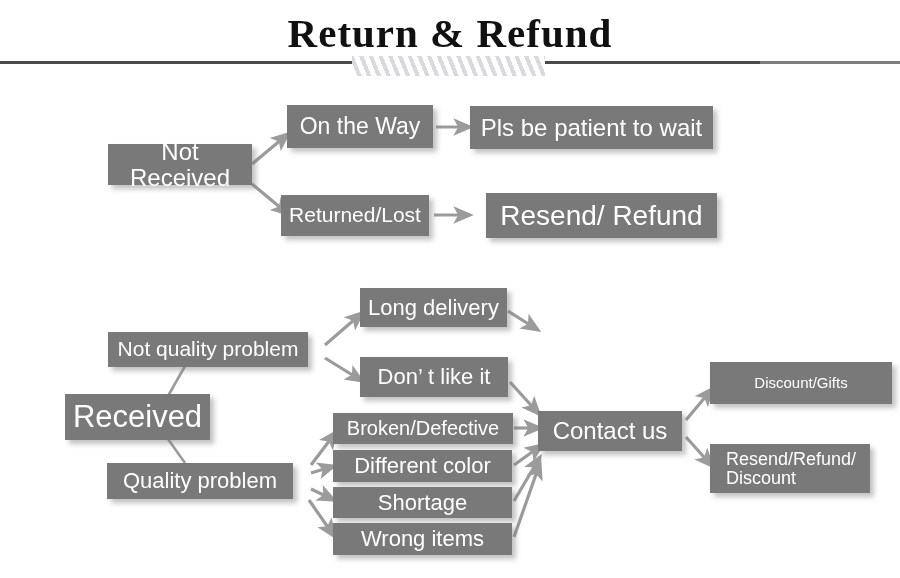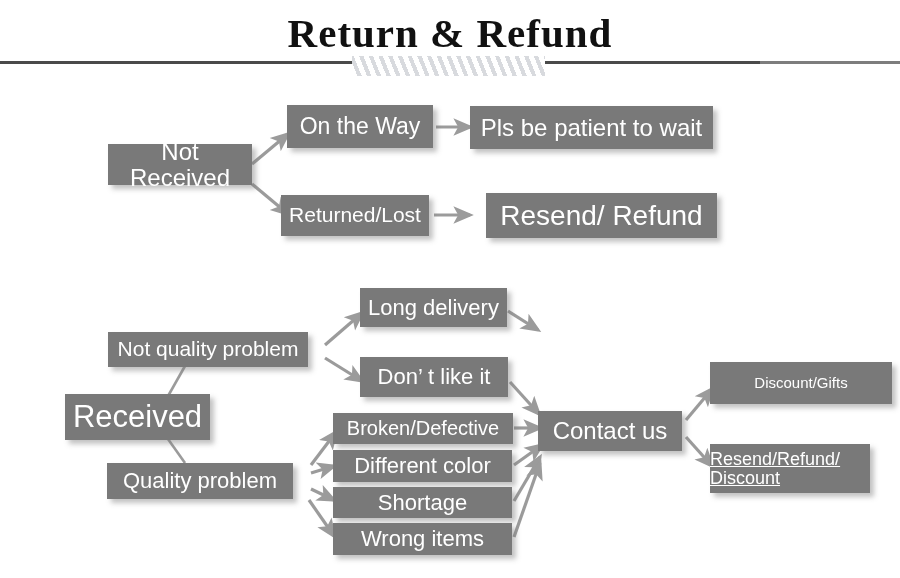--- a/index.html
+++ b/index.html
@@ -71,22 +71,21 @@
     justify-content: center;
     text-align: center;
     padding: 0 6px;
     box-shadow: 4px 4px 5px rgba(120,120,120,0.45);
     white-space: pre-line;
     line-height: 1.05;
   }
   .box.left-align {
     justify-content: flex-start;
     text-align: left;
-    padding-left: 0;
-    text-decoration: underline;
+    padding-left: 16px;
   }
 
   
   #wires {
     position: absolute;
     left: 0;
     top: 0;
     width: 900px;
     height: 578px;
     pointer-events: none;

